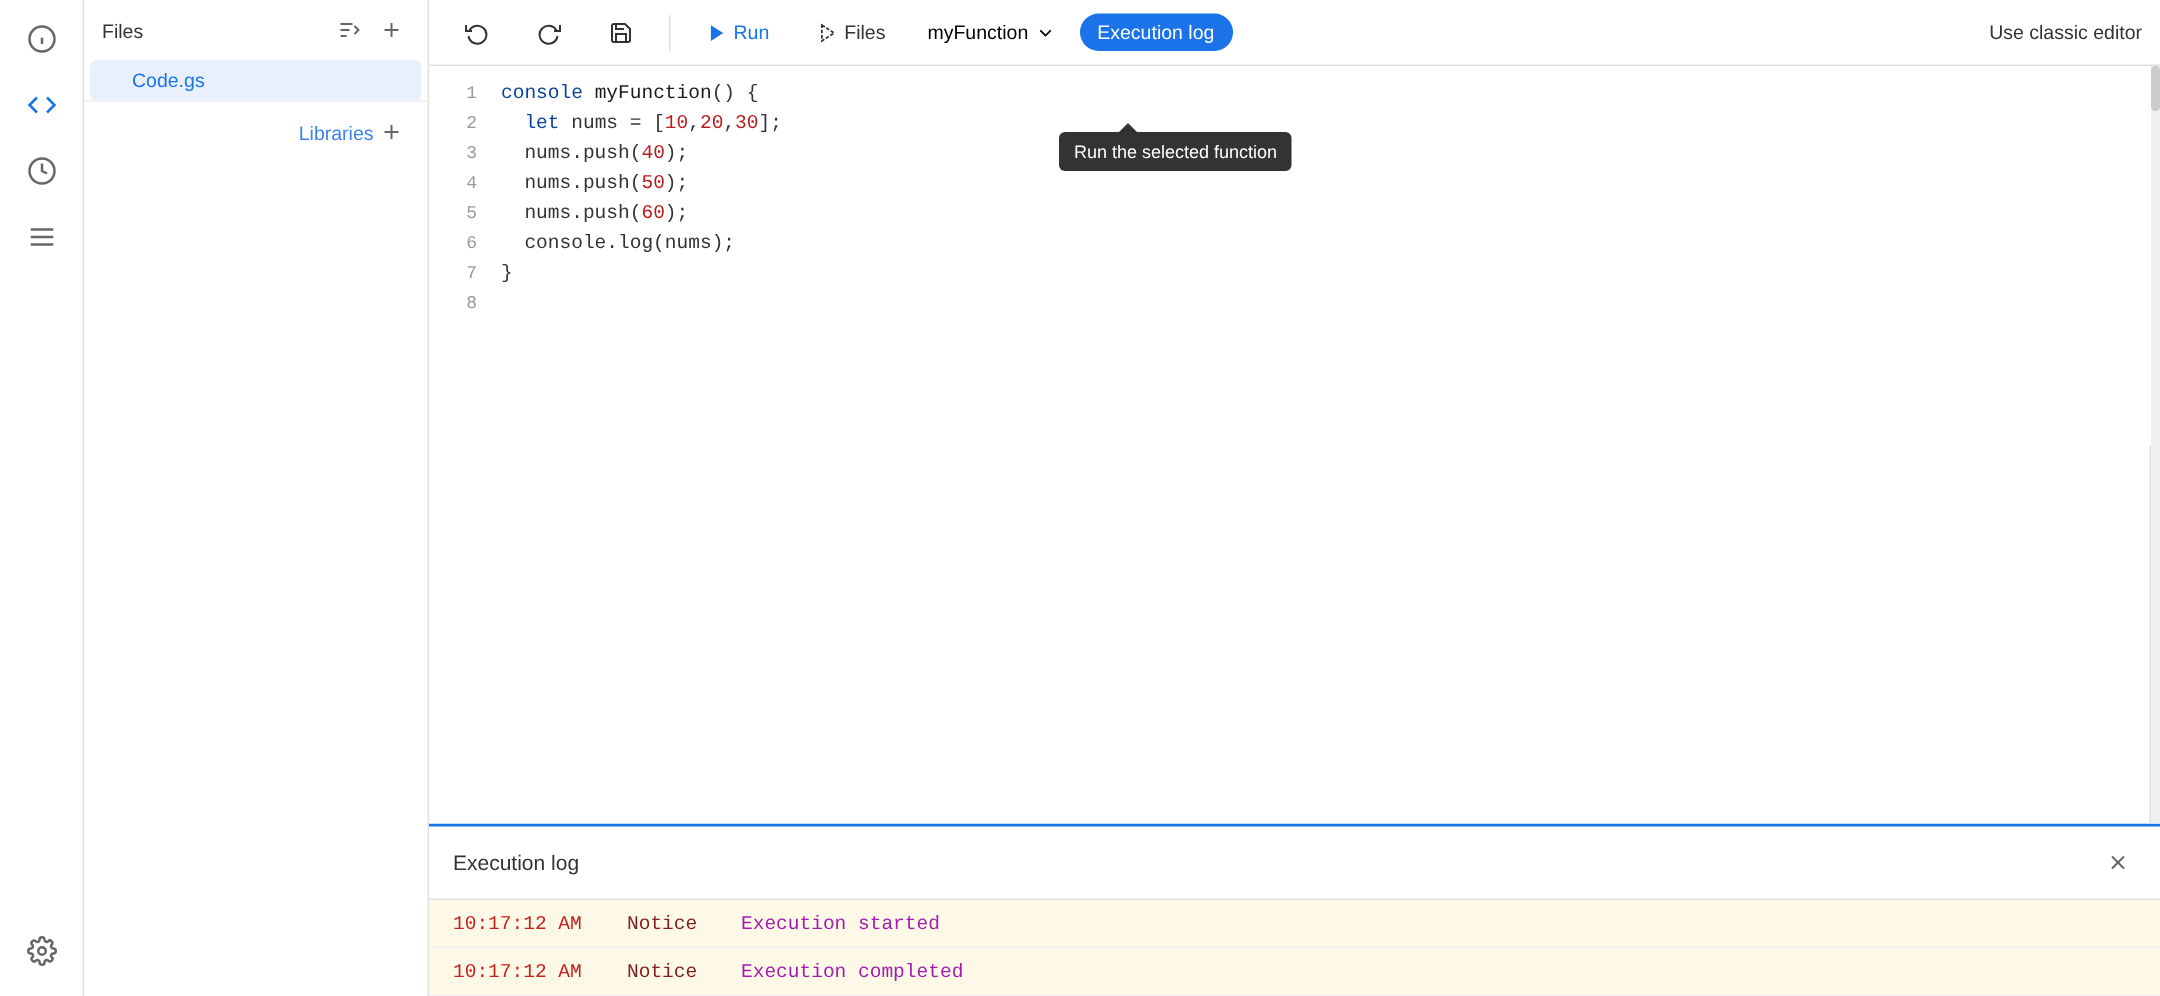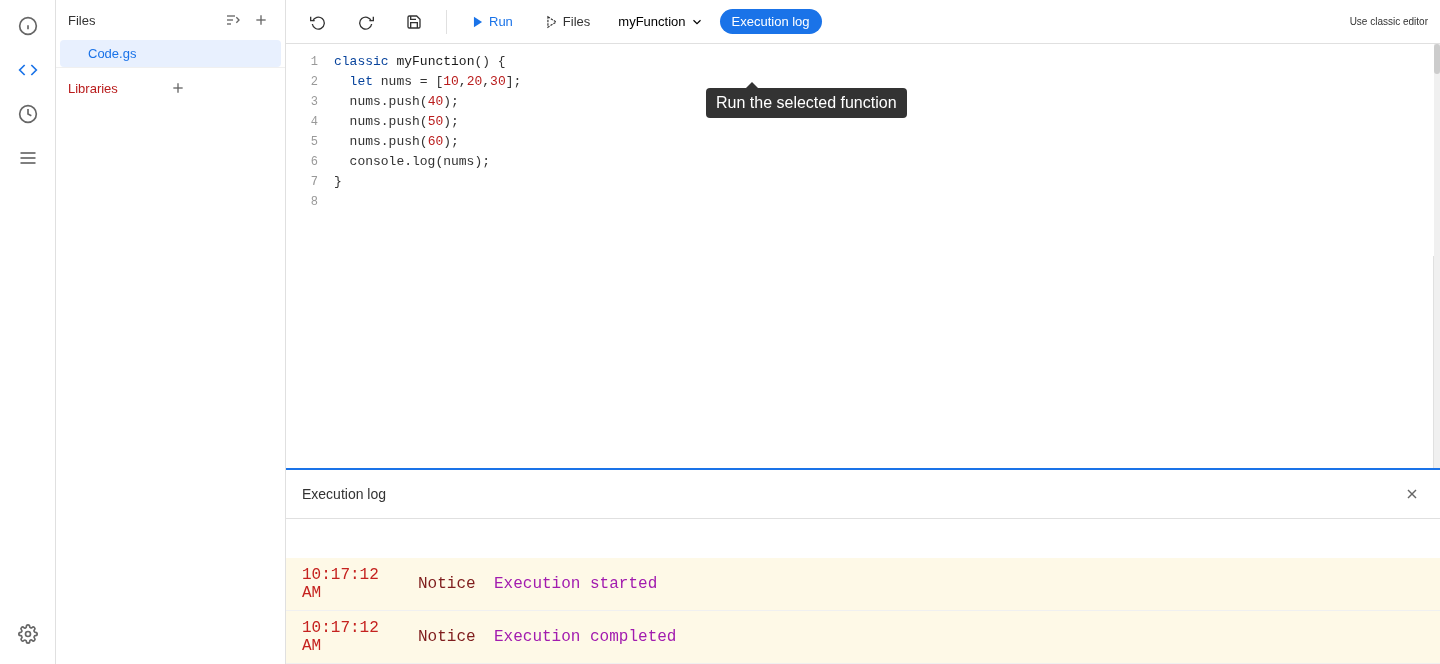--- a/index.html
+++ b/index.html
@@ -70,27 +70,26 @@
       margin: 0 4px;
       color: #333;
     }
     .sidebar-file-item.active {
       background: #e8f0fe;
       color: #1a73e8;
     }
     .sidebar-section {
       display: flex;
       align-items: center;
-      justify-content: flex-start;
+      justify-content: flex-end;
       padding: 8px 12px;
       font-size: 13px;
-      color: #b91c1c;
+      color: #3b82f6;
       cursor: pointer;
       border-top: 1px solid #f0f0f0;
-      gap: 48px;
     }
     .sidebar-section-left {
       display: flex;
       align-items: center;
       gap: 6px;
     }
 
     
     .main {
       flex: 1;
@@ -141,21 +140,21 @@
     .toolbar-function {
       display: flex;
       align-items: center;
       gap: 4px;
       font-size: 13px;
       cursor: pointer;
       padding: 4px 8px;
       border-radius: 4px;
     }
     .classic-editor-link {
-      font-size: 10px;
+      font-size: 13px;
       color: #333;
       cursor: pointer;
     }
 
     
     .code-editor {
       flex: 1;
       display: flex;
       flex-direction: column;
       overflow: hidden;
@@ -218,22 +217,21 @@
       color: #666;
       display: flex;
       align-items: center;
       justify-content: center;
       width: 24px;
       height: 24px;
       border-radius: 4px;
     }
     .exec-log-body {
       font-family: 'Courier New', monospace;
-      font-size: 16px;
-      margin-top: 39px;
+      font-size: 13px;
     }
     .exec-log-row {
       display: flex;
       align-items: center;
       padding: 8px 16px;
       gap: 16px;
       border-bottom: 1px solid #f0f0f0;
     }
     .exec-log-row.notice {
       background: #fef9e7;
@@ -251,21 +249,21 @@
     .exec-log-message { color: #333; }
     .exec-log-message.notice-msg { color: #a21caf; }
 
     
     .tooltip {
       position: absolute;
       top: 44px;
       left: 420px;
       background: #333;
       color: #fff;
-      font-size: 16px;
+      font-size: 12px;
       padding: 6px 10px;
       border-radius: 4px;
       white-space: nowrap;
       z-index: 100;
       pointer-events: none;
     }
     .tooltip::before {
       content: '';
       position: absolute;
       top: -6px;
@@ -401,21 +399,21 @@
   <div class="code-editor">
 
     <div class="tooltip">
       <span>Run the selected function</span>
     </div>
 
     <div class="code-area">
 
       <div class="code-line">
         <span class="line-number">1</span>
-        <span class="line-content"><span class="kw">classic</span> <span class="fn">myFunction</span>() {</span>
+        <span class="line-content"><span class="kw">console</span> <span class="fn">myFunction</span>() {</span>
       </div>
 
       <div class="code-line">
         <span class="line-number">2</span>
         <span class="line-content">  <span class="kw">let</span> nums = [<span class="num">10</span>,<span class="num">20</span>,<span class="num">30</span>];</span>
       </div>
 
       <div class="code-line">
         <span class="line-number">3</span>
         <span class="line-content">  nums.push(<span class="num">40</span>);</span>

